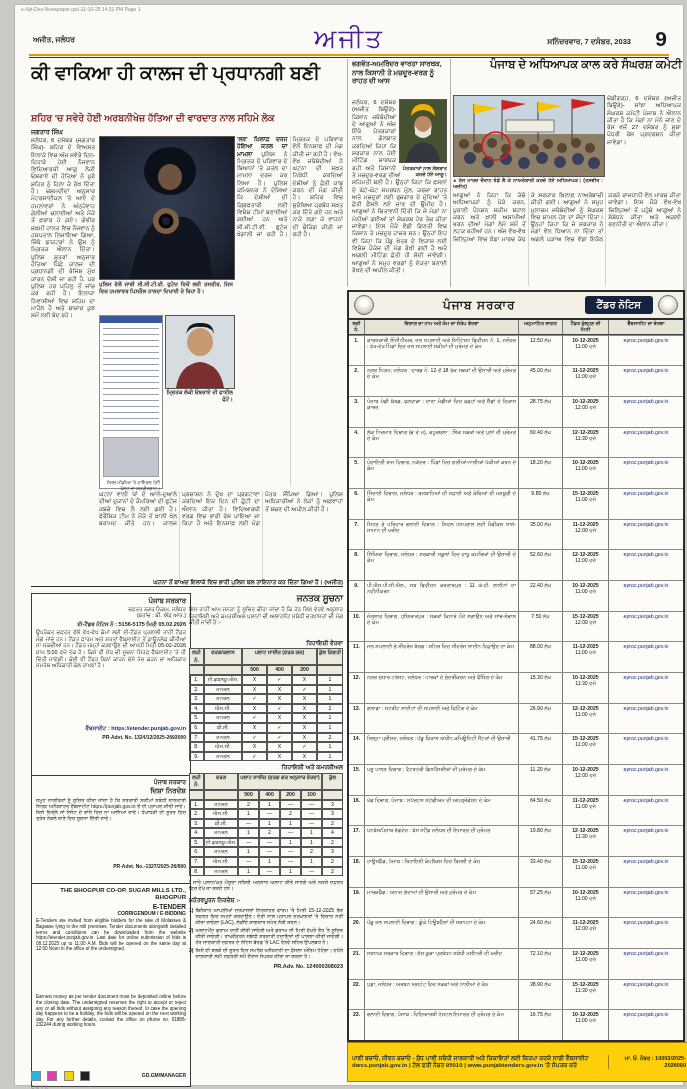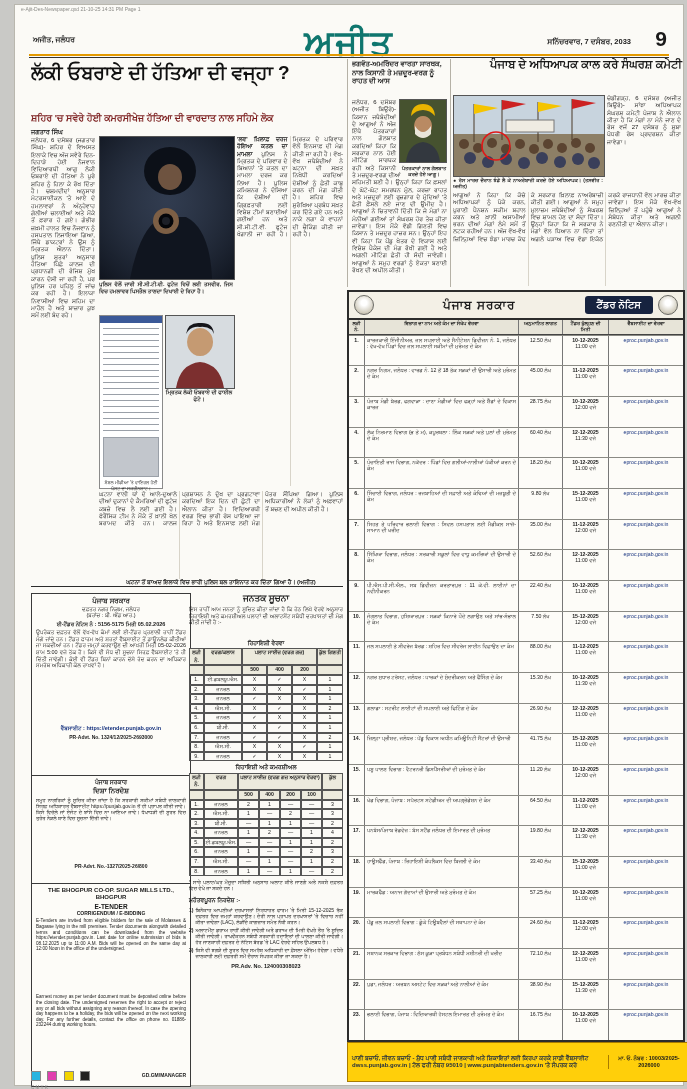--- a/index.html
+++ b/index.html
@@ -2,35 +2,35 @@
 <html><head>
 <meta charset="utf-8">
 <style>
   html,body{margin:0;padding:0;background:#c9c9c6;}
   .canvas{position:relative;width:687px;height:1089px;background:#c9c9c6;overflow:hidden;
           font-family:"Liberation Sans","DejaVu Sans",sans-serif;color:#1a1a1a;}
   .sheet{position:absolute;left:14px;top:4px;width:668px;height:1080px;background:#fbfaf6;
          border:1px solid #b9b7ae;}
   .abs{position:absolute;}
   .jt{text-align:justify;}
-  .ctr{text-align:center;}
+  .ctr{text-align:right;}
   .b{font-weight:bold;}
   .t4{font-size:4.6px;line-height:5.6px;}
   .t5{font-size:5px;line-height:6px;}
   .t55{font-size:5.5px;line-height:6.6px;}
   .t6{font-size:6px;line-height:7.3px;}
   .t65{font-size:6.5px;line-height:7.8px;}
   .t7{font-size:7px;line-height:8.5px;}
   .ov{overflow:hidden;}
   .rule-h{border-top:1.5px solid #2c2c2c;}
   .rule-v{border-left:1px solid #b5b1a6;}
   .cols2{column-count:2;column-gap:5px;column-rule:1px solid #d8d4c9;}
   .cols3{column-count:3;column-gap:5px;column-rule:1px solid #d8d4c9;}
   
-  .masthead{color:#0f766e;font-size:34px;font-weight:bold;letter-spacing:2px;}
+  .masthead{color:#4c1d95;font-size:26px;font-weight:normal;letter-spacing:2px;}
   .hdr-rule{border-top:2px solid #e49a00;border-bottom:1px solid #333;height:1px;}
   
   .headline{font-size:19px;line-height:23px;font-weight:bold;color:#101010;}
   .subhead{font-size:9.5px;line-height:12px;font-weight:bold;color:#7c1f1f;}
   .caption{font-weight:bold;color:#222;}
   .photo{border:1px solid #555;background:#222;overflow:hidden;}
   .inset{background:#fff;border:1px solid #8a8a8a;}
   .inset .bar{height:7px;background:#3b5998;}
   .inset .lines{height:108px;margin:3px;background:repeating-linear-gradient(#fff 0 2px,#9aa0a8 2px 3px,#fff 3px 6px);}
   .inset .thumb{height:38px;margin:0 3px 3px 3px;background:#c2c6cc;border:1px solid #9aa0a8;}
@@ -71,23 +71,23 @@
 
     <div class="abs crop" style="left:6px;top:1px;font-size:5px;">e-Ajit-Des-Newspaper.qxd  21-10-25  14:31 PM  Page 1</div>
 
     <div class="abs b" style="left:18px;top:30px;font-size:7.5px;">ਅਜੀਤ, ਜਲੰਧਰ</div>
     <div class="abs masthead" style="left:0;top:18px;width:668px;text-align:center;">ਅਜੀਤ</div>
     <div class="abs b" style="right:52px;top:32px;font-size:7.5px;">ਸਨਿੱਚਰਵਾਰ, 7 ਦਸੰਬਰ, 2033</div>
     <div class="abs b" style="right:16px;top:22px;font-size:21px;">9</div>
     <div class="abs hdr-rule" style="left:14px;top:49px;width:640px;"></div>
 
     <div class="abs headline ov" style="left:16px;top:56px;width:314px;height:48px;">
-      <div>ਲੱਕੀ ਓਬਰਾਏ ਦੀ ਹੱਤਿਆ ਦੀ ਵਜ੍ਹਾ ?</div>
-    </div>
-    <div class="abs subhead ov" style="left:16px;top:107px;width:314px;height:14px;">ਸ਼ਹਿਰ 'ਚ ਸਵੇਰੇ ਹੋਈ ਕਮਰਸੀਖੇਜ਼ ਹੱਤਿਆ ਦੀ ਵਾਰਦਾਤ ਨਾਲ ਸਹਿਮੇ ਲੋਕ</div>
+      <div>ਕੀ ਵਾਕਿਆ ਹੀ ਕਾਲਜ ਦੀ ਪ੍ਰਧਾਨਗੀ ਬਣੀ</div>
+    </div>
+    <div class="abs subhead ov" style="left:16px;top:107px;width:314px;height:14px;">ਸ਼ਹਿਰ 'ਚ ਸਵੇਰੇ ਹੋਈ ਅਰਬਨੀਖੇਜ਼ ਹੱਤਿਆ ਦੀ ਵਾਰਦਾਤ ਨਾਲ ਸਹਿਮੇ ਲੋਕ</div>
     <div class="abs b t65" style="left:16px;top:123px;">ਜਗਤਾਰ ਸਿੰਘ</div>
 
     <div class="abs t6 jt ov" style="left:16px;top:132px;width:64px;height:448px;">ਜਲੰਧਰ, 6 ਦਸੰਬਰ (ਜਗਤਾਰ ਸਿੰਘ)- ਸ਼ਹਿਰ ਦੇ ਵਿਅਸਤ ਇਲਾਕੇ ਵਿਚ ਅੱਜ ਸਵੇਰੇ ਦਿਨ-ਦਿਹਾੜੇ ਹੋਈ ਨੌਜਵਾਨ ਵਿਦਿਆਰਥੀ ਆਗੂ ਲੱਕੀ ਓਬਰਾਏ ਦੀ ਹੱਤਿਆ ਨੇ ਪੂਰੇ ਸ਼ਹਿਰ ਨੂੰ ਹਿਲਾ ਕੇ ਰੱਖ ਦਿੱਤਾ ਹੈ। ਚਸ਼ਮਦੀਦਾਂ ਅਨੁਸਾਰ ਮੋਟਰਸਾਈਕਲ 'ਤੇ ਆਏ ਦੋ ਹਮਲਾਵਰਾਂ ਨੇ ਅੰਨ੍ਹੇਵਾਹ ਗੋਲੀਆਂ ਚਲਾਈਆਂ ਅਤੇ ਮੌਕੇ ਤੋਂ ਫ਼ਰਾਰ ਹੋ ਗਏ। ਗੰਭੀਰ ਜ਼ਖ਼ਮੀ ਹਾਲਤ ਵਿਚ ਨੌਜਵਾਨ ਨੂੰ ਹਸਪਤਾਲ ਲਿਜਾਇਆ ਗਿਆ, ਜਿੱਥੇ ਡਾਕਟਰਾਂ ਨੇ ਉਸ ਨੂੰ ਮ੍ਰਿਤਕ ਐਲਾਨ ਦਿੱਤਾ। ਪੁਲਿਸ ਸੂਤਰਾਂ ਅਨੁਸਾਰ ਹੱਤਿਆ ਪਿੱਛੇ ਕਾਲਜ ਦੀ ਪ੍ਰਧਾਨਗੀ ਦੀ ਰੰਜਿਸ਼ ਮੁੱਖ ਕਾਰਨ ਦੱਸੀ ਜਾ ਰਹੀ ਹੈ, ਪਰ ਪੁਲਿਸ ਹਰ ਪਹਿਲੂ ਤੋਂ ਜਾਂਚ ਕਰ ਰਹੀ ਹੈ। ਇਲਾਕਾ ਨਿਵਾਸੀਆਂ ਵਿਚ ਸਹਿਮ ਦਾ ਮਾਹੌਲ ਹੈ ਅਤੇ ਬਾਜ਼ਾਰ ਕੁਝ ਸਮੇਂ ਲਈ ਬੰਦ ਰਹੇ।</div>
 
     <div class="abs photo" style="left:84px;top:131px;width:134px;height:142px;">
       <svg width="134" height="142" viewBox="0 0 134 142">
         <rect width="134" height="142" fill="#18202e"></rect>
         <rect width="134" height="142" fill="url(#g1)"></rect>
         <defs>
             <radialGradient id="g1" cx="0.5" cy="0.45" r="0.8">

